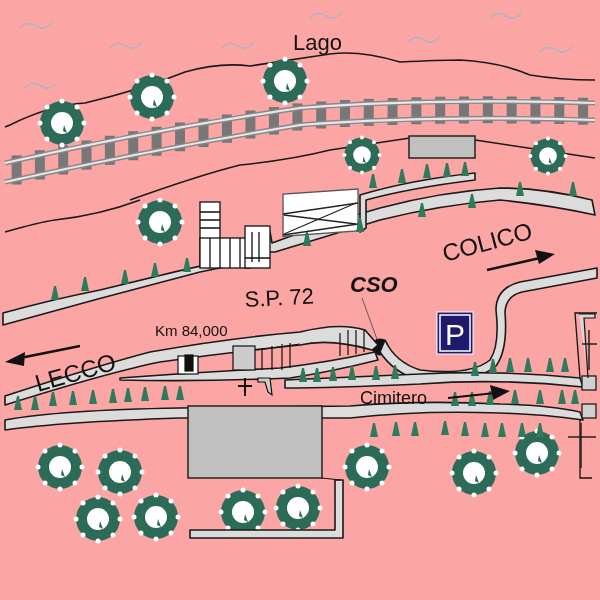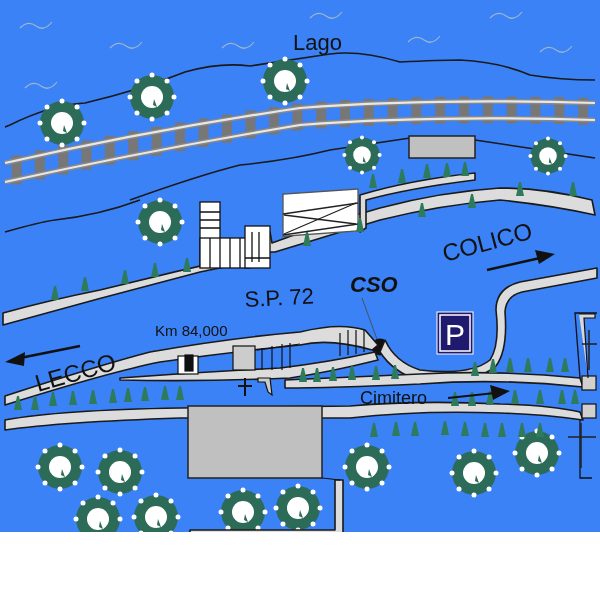--- a/index.html
+++ b/index.html
@@ -1,16 +1,16 @@
 <!DOCTYPE html>
 <html><head>
 <meta charset="utf-8">
 <style>
   html, body { margin: 0; padding: 0; background: #ffffff; }
-  #map { position: relative; width: 600px; height: 532px; overflow: hidden; background: #3b82f6; }
+  #map { position: relative; width: 600px; height: 600px; overflow: hidden; background: #fca5a5; }
   svg { position: absolute; left: 0; top: 0; }
   .lbl { font-family: "Liberation Sans", sans-serif; fill: #111; }
   .road { fill: #dcdcdc; stroke: #1a1a1a; stroke-width: 1.6; stroke-linejoin: round; }
   .line { fill: none; stroke: #1a1a1a; stroke-width: 1.6; }
   .thin { fill: none; stroke: #222; stroke-width: 1.3; }
   .wave { fill: none; stroke: #9db6cc; stroke-width: 1.2; }
   .bldg { fill: #c0c0c0; stroke: #222; stroke-width: 1.5; }
   .hedge { fill: #2d7b5b; }
   .tree-ring { fill: #2b6b58; }
   .tie { fill: #777; }

